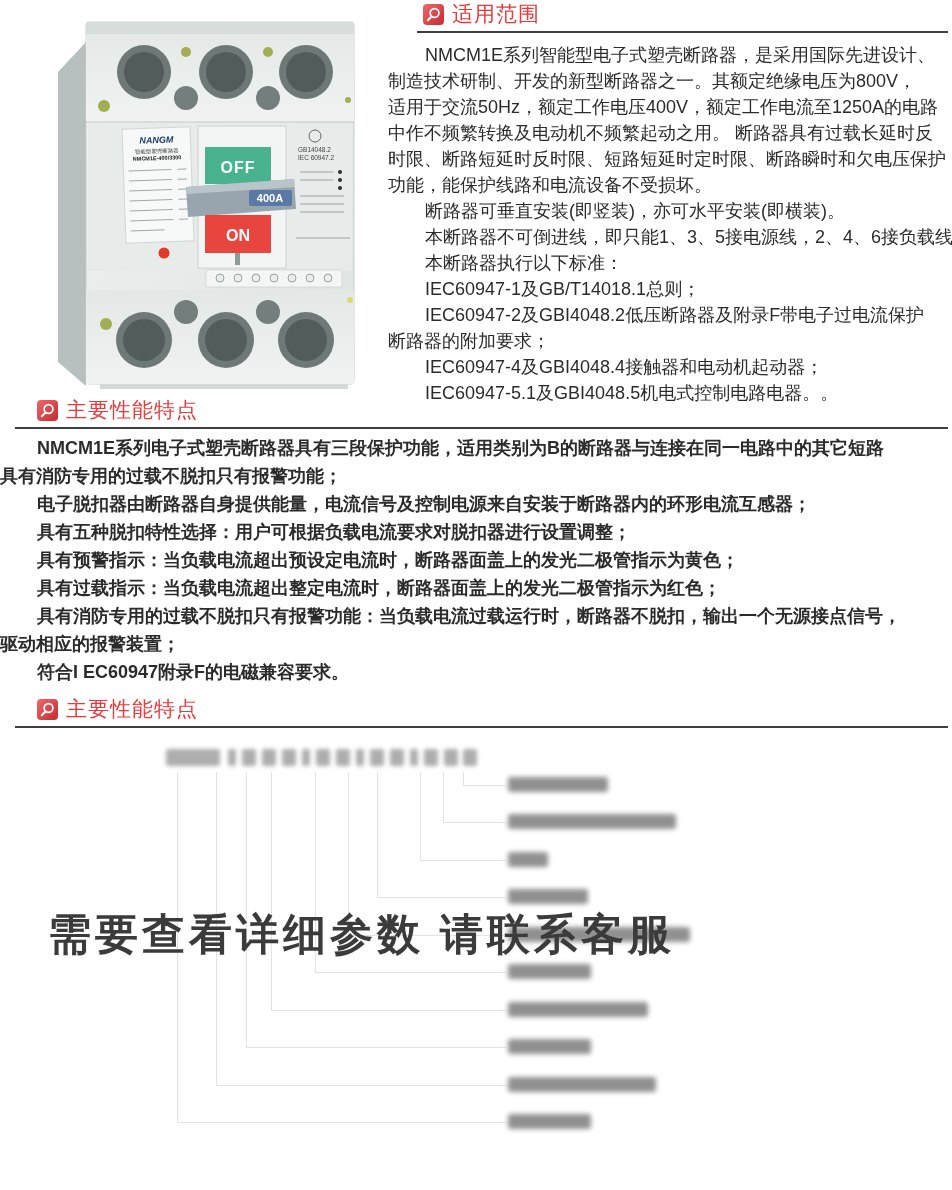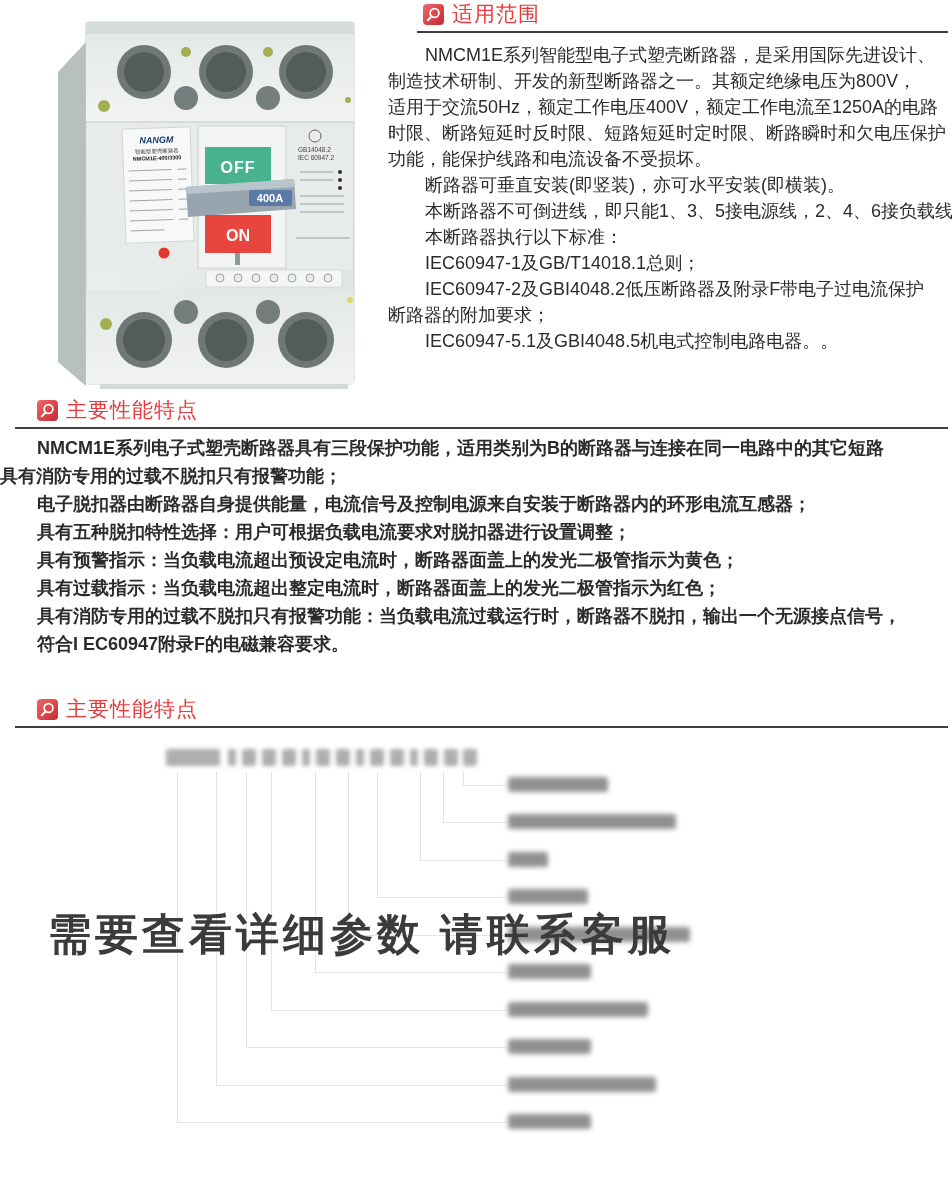--- a/index.html
+++ b/index.html
@@ -165,28 +165,30 @@
       <line x1="8" y1="13" x2="4.8" y2="16.2" stroke="#ffffff" stroke-width="2" stroke-linecap="round"></line>
     </svg>
     <span class="sec-title">适用范围</span>
   </div>
   <div class="rule" style="left:417px;top:31px;width:531px;"></div>
 
   <div class="textcol" style="left:388px;top:42px;width:564px;">
     <div class="ln indent">NMCM1E系列智能型电子式塑壳断路器，是采用国际先进设计、</div>
     <div class="ln">制造技术研制、开发的新型断路器之一。其额定绝缘电压为800V，</div>
     <div class="ln">适用于交流50Hz，额定工作电压400V，额定工作电流至1250A的电路</div>
+    <div class="ln">中作不频繁转换及电动机不频繁起动之用。 断路器具有过载长延时反</div>
     <div class="ln">时限、断路短延时反时限、短路短延时定时限、断路瞬时和欠电压保护</div>
     <div class="ln">功能，能保护线路和电流设备不受损坏。</div>
     <div class="ln indent">断路器可垂直安装(即竖装)，亦可水平安装(即横装)。</div>
     <div class="ln indent">本断路器不可倒进线，即只能1、3、5接电源线，2、4、6接负载线。</div>
     <div class="ln indent">本断路器执行以下标准：</div>
     <div class="ln indent">IEC60947-1及GB/T14018.1总则；</div>
     <div class="ln indent">IEC60947-2及GBI4048.2低压断路器及附录F带电子过电流保护</div>
     <div class="ln">断路器的附加要求；</div>
+    <div class="ln indent">IEC60947-4及GBI4048.4接触器和电动机起动器；</div>
     <div class="ln indent">IEC60947-5.1及GBI4048.5机电式控制电路电器。。</div>
   </div>
 
   <div class="sec-head" style="left:2px;top:399px;">
     <svg width="21" height="21" viewBox="0 0 21 21">
       <rect width="21" height="21" rx="4" fill="url(#rg1)"></rect>
       <circle cx="11.5" cy="9" r="4.4" fill="none" stroke="#ffffff" stroke-width="1.7"></circle>
       <line x1="8" y1="13" x2="4.8" y2="16.2" stroke="#ffffff" stroke-width="2" stroke-linecap="round"></line>
     </svg>
     <span class="sec-title">主要性能特点</span>
@@ -194,20 +196,21 @@
   <div class="rule" style="left:15px;top:427px;width:933px;"></div>
 
   <div class="textcol features" style="left:0px;top:434px;width:952px;">
     <div class="ln indent">NMCM1E系列电子式塑壳断路器具有三段保护功能，适用类别为B的断路器与连接在同一电路中的其它短路</div>
     <div class="ln">具有消防专用的过载不脱扣只有报警功能；</div>
     <div class="ln indent">电子脱扣器由断路器自身提供能量，电流信号及控制电源来自安装于断路器内的环形电流互感器；</div>
     <div class="ln indent">具有五种脱扣特性选择：用户可根据负载电流要求对脱扣器进行设置调整；</div>
     <div class="ln indent">具有预警指示：当负载电流超出预设定电流时，断路器面盖上的发光二极管指示为黄色；</div>
     <div class="ln indent">具有过载指示：当负载电流超出整定电流时，断路器面盖上的发光二极管指示为红色；</div>
     <div class="ln indent">具有消防专用的过载不脱扣只有报警功能：当负载电流过载运行时，断路器不脱扣，输出一个无源接点信号，</div>
+    <div class="ln">驱动相应的报警装置；</div>
     <div class="ln indent">符合I EC60947附录F的电磁兼容要求。</div>
   </div>
 
   <div class="sec-head" style="left:2px;top:698px;">
     <svg width="21" height="21" viewBox="0 0 21 21">
       <rect width="21" height="21" rx="4" fill="url(#rg1)"></rect>
       <circle cx="11.5" cy="9" r="4.4" fill="none" stroke="#ffffff" stroke-width="1.7"></circle>
       <line x1="8" y1="13" x2="4.8" y2="16.2" stroke="#ffffff" stroke-width="2" stroke-linecap="round"></line>
     </svg>
     <span class="sec-title">主要性能特点</span>

